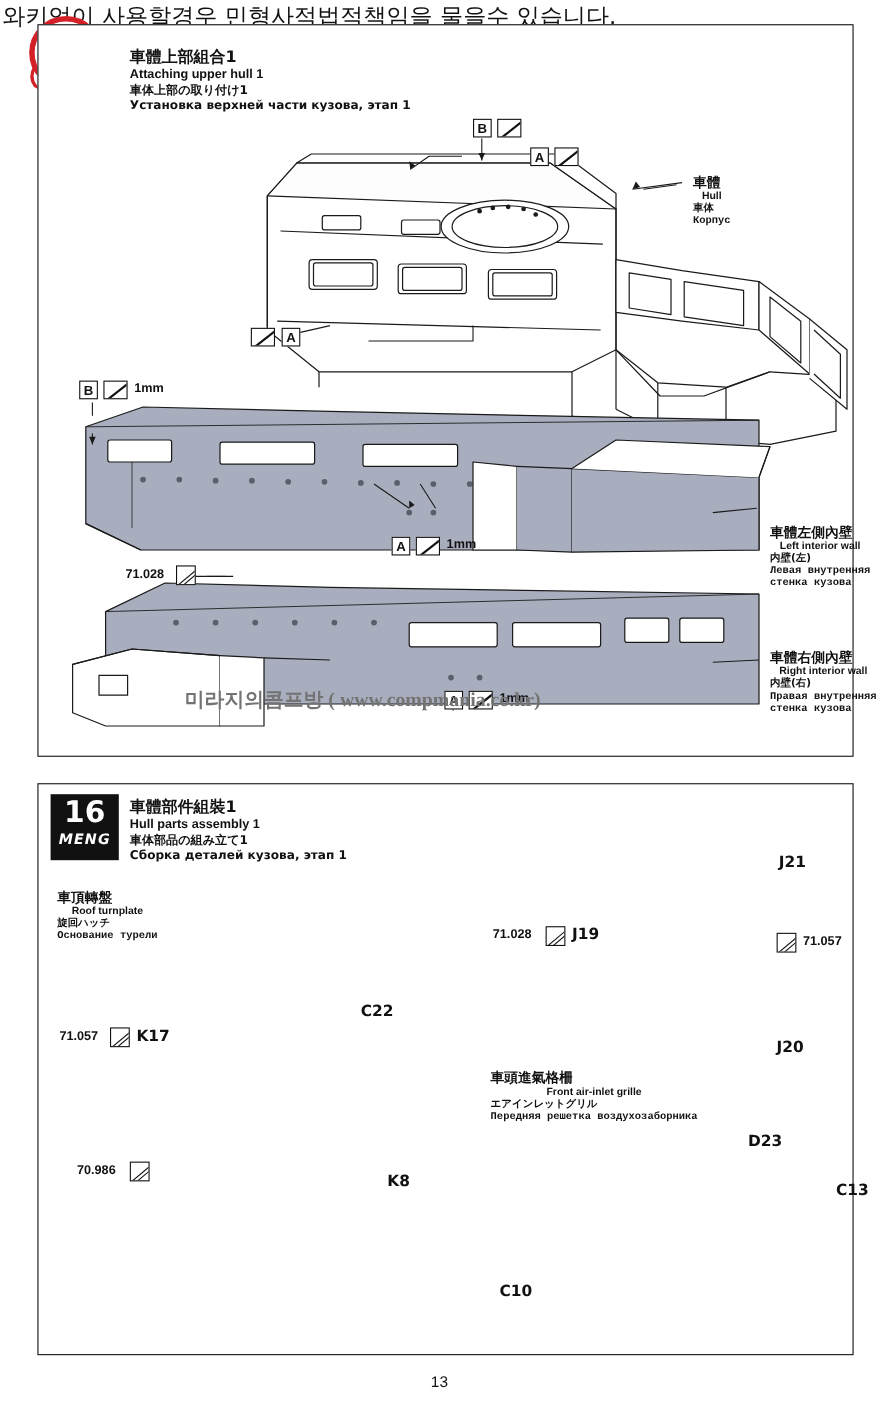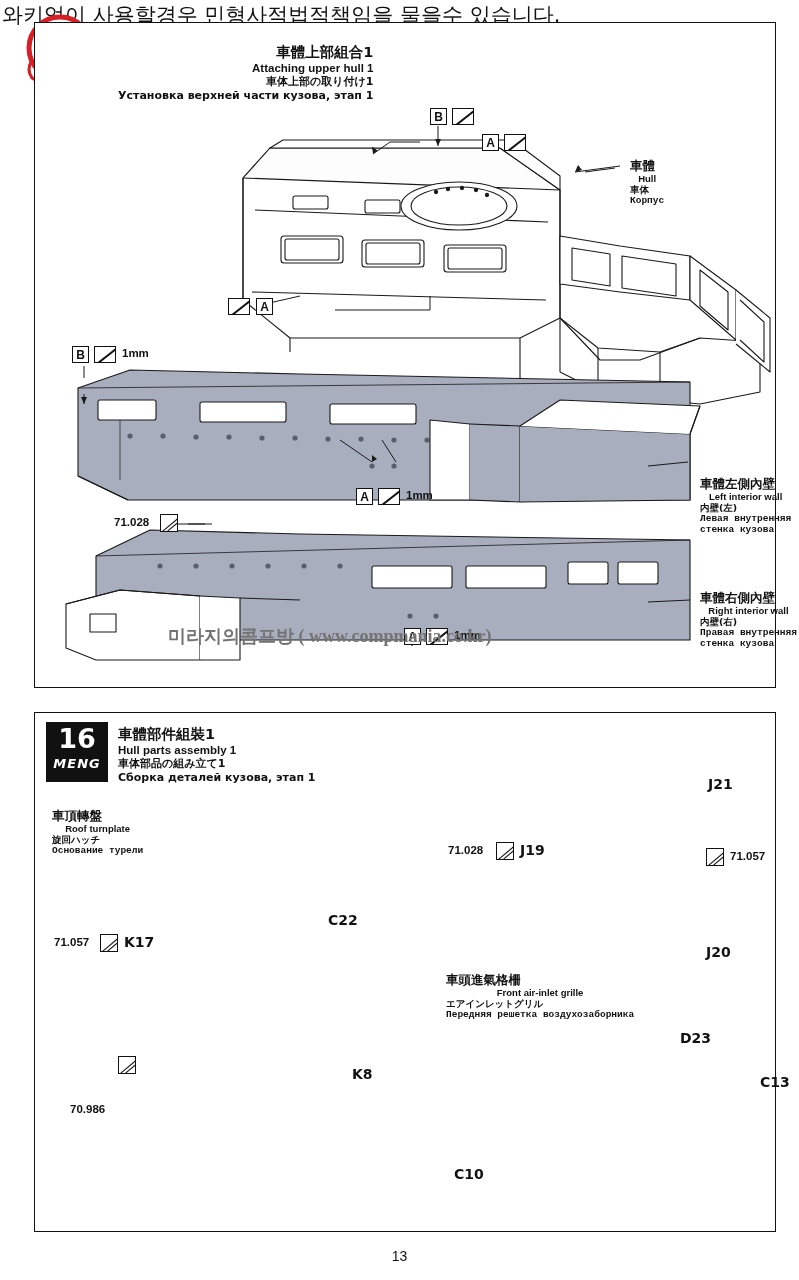--- a/index.html
+++ b/index.html
@@ -142,21 +142,21 @@
       <path d="M24 40 q18 14 36 0 q-6 16 -18 16 q-12 0 -18 -16z" fill="#ffffff" stroke="#333" stroke-width="1.4"></path>
       <path d="M14 46 q-6 10 0 18 q8 6 16 0" fill="none" stroke="#d42027" stroke-width="3"></path>
       <rect x="22" y="62" width="40" height="13" fill="#d42027"></rect>
       <text x="42" y="72" font-family="DejaVu Sans, sans-serif" font-size="8" font-weight="bold" fill="#ffffff" text-anchor="middle">MENG</text>
     </svg>
   </div>
   <div class="meng-word">MENG</div>
 
   <div class="panel" id="panel-top"></div>
 
-  <div class="step-head" style="left:118px;top:44px;text-align:right;">
+  <div class="step-head" style="left:118px;top:44px;">
     <div class="sh-cn">車體上部組合1</div>
     <div class="sh-en">Attaching upper hull 1</div>
     <div class="sh-jp">車体上部の取り付け1</div>
     <div class="sh-ru">Установка верхней части кузова, этап 1</div>
   </div>
 
   <svg class="art" width="799" height="1280" viewBox="0 0 799 1280">
     <g fill="none" stroke="#1a1a1a" stroke-width="1.1" stroke-linejoin="round">
 
       <path d="M243 178 L243 300 L290 338 L520 338 L560 318 L560 190 L500 148 L270 148 Z" fill="#ffffff"></path>
@@ -448,21 +448,21 @@
     <div class="co-jp">旋回ハッチ</div>
     <div class="co-ru">Основание турели</div>
   </div>
 
   <div class="paintcode" style="left:54px;top:936px;">71.057</div>
   <div class="tool" style="left:100px;top:934px;"></div>
   <div class="partlabel" style="left:124px;top:934px;">K17</div>
 
   <div class="partlabel" style="left:328px;top:912px;">C22</div>
 
-  <div class="paintcode" style="left:70px;top:1103px;text-align:center;">70.986</div>
+  <div class="paintcode" style="left:70px;top:1058px;text-align:center;">70.986</div>
   <div class="tool" style="left:118px;top:1056px;"></div>
 
   <div class="partlabel" style="left:352px;top:1066px;text-align:center;">K8</div>
 
 
   <div class="paintcode" style="left:448px;top:844px;">71.028</div>
   <div class="tool" style="left:496px;top:842px;"></div>
   <div class="partlabel" style="left:520px;top:842px;">J19</div>
 
   <div class="tool" style="left:706px;top:848px;"></div>

